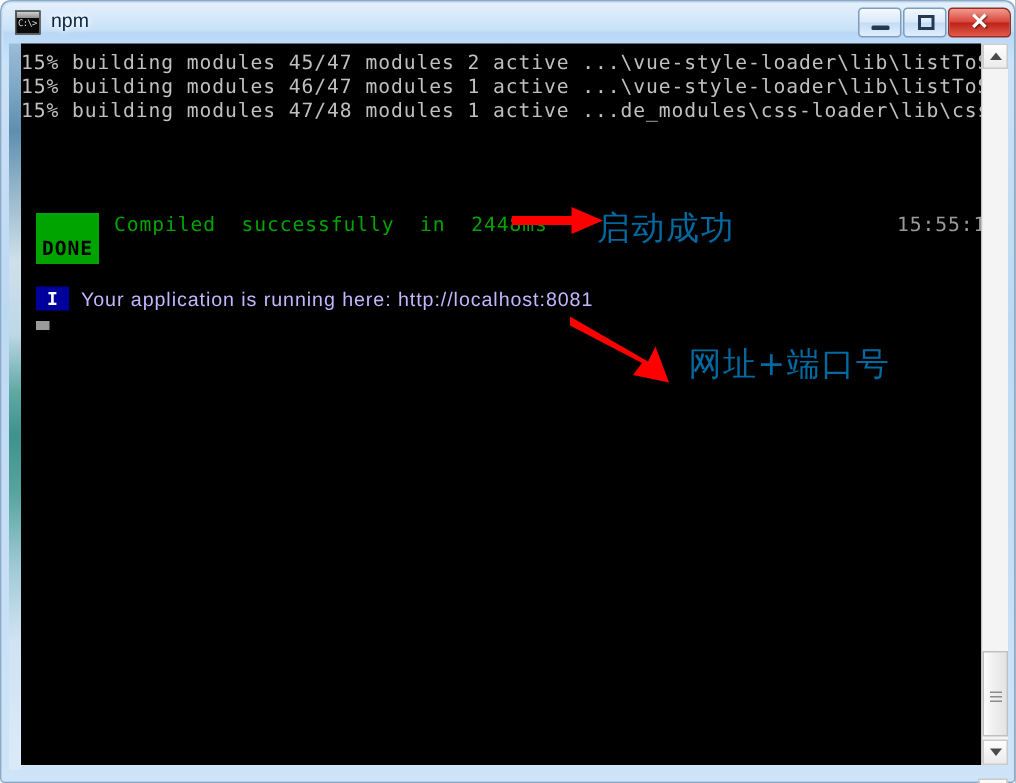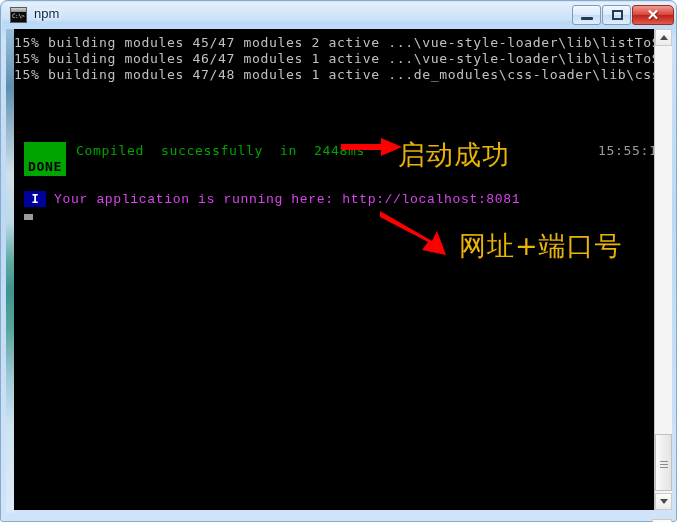--- a/index.html
+++ b/index.html
@@ -219,41 +219,41 @@
     font-family: "DejaVu Sans Mono", monospace;
     font-size: 12px;
     font-weight: bold;
     text-align: center;
     line-height: 16px;
   }
   #info-text {
     position: absolute;
     left: 40px;
     top: 163px;
-    color: #d946ef;
+    color: #c4b5fd;
     white-space: pre;
-    font-family: Liberation Mono, monospace;
+    font-family: Liberation Sans, sans-serif;
     font-size: 13.1px;
     letter-spacing: 0.62px;
   }
   #cursor-block {
     position: absolute;
     left: 10px;
     top: 185px;
     width: 9px;
     height: 6px;
     background: #9a9a9a;
   }
 
   
   .annot-text {
     position: absolute;
-    color: #eab308;
+    color: #0369a1;
     font-family: "DejaVu Sans", sans-serif;
-    font-size: 27px;
+    font-size: 22px;
     white-space: nowrap;
     letter-spacing: 1px;
   }
   #annot1-text { left: 384px; top: 108px; }
   #annot2-text { left: 445px; top: 199px; }
   #arrow1 { position: absolute; left: 327px; top: 105px; }
   #arrow2 { position: absolute; left: 366px; top: 182px; }
 
   
   #scrollbar {

